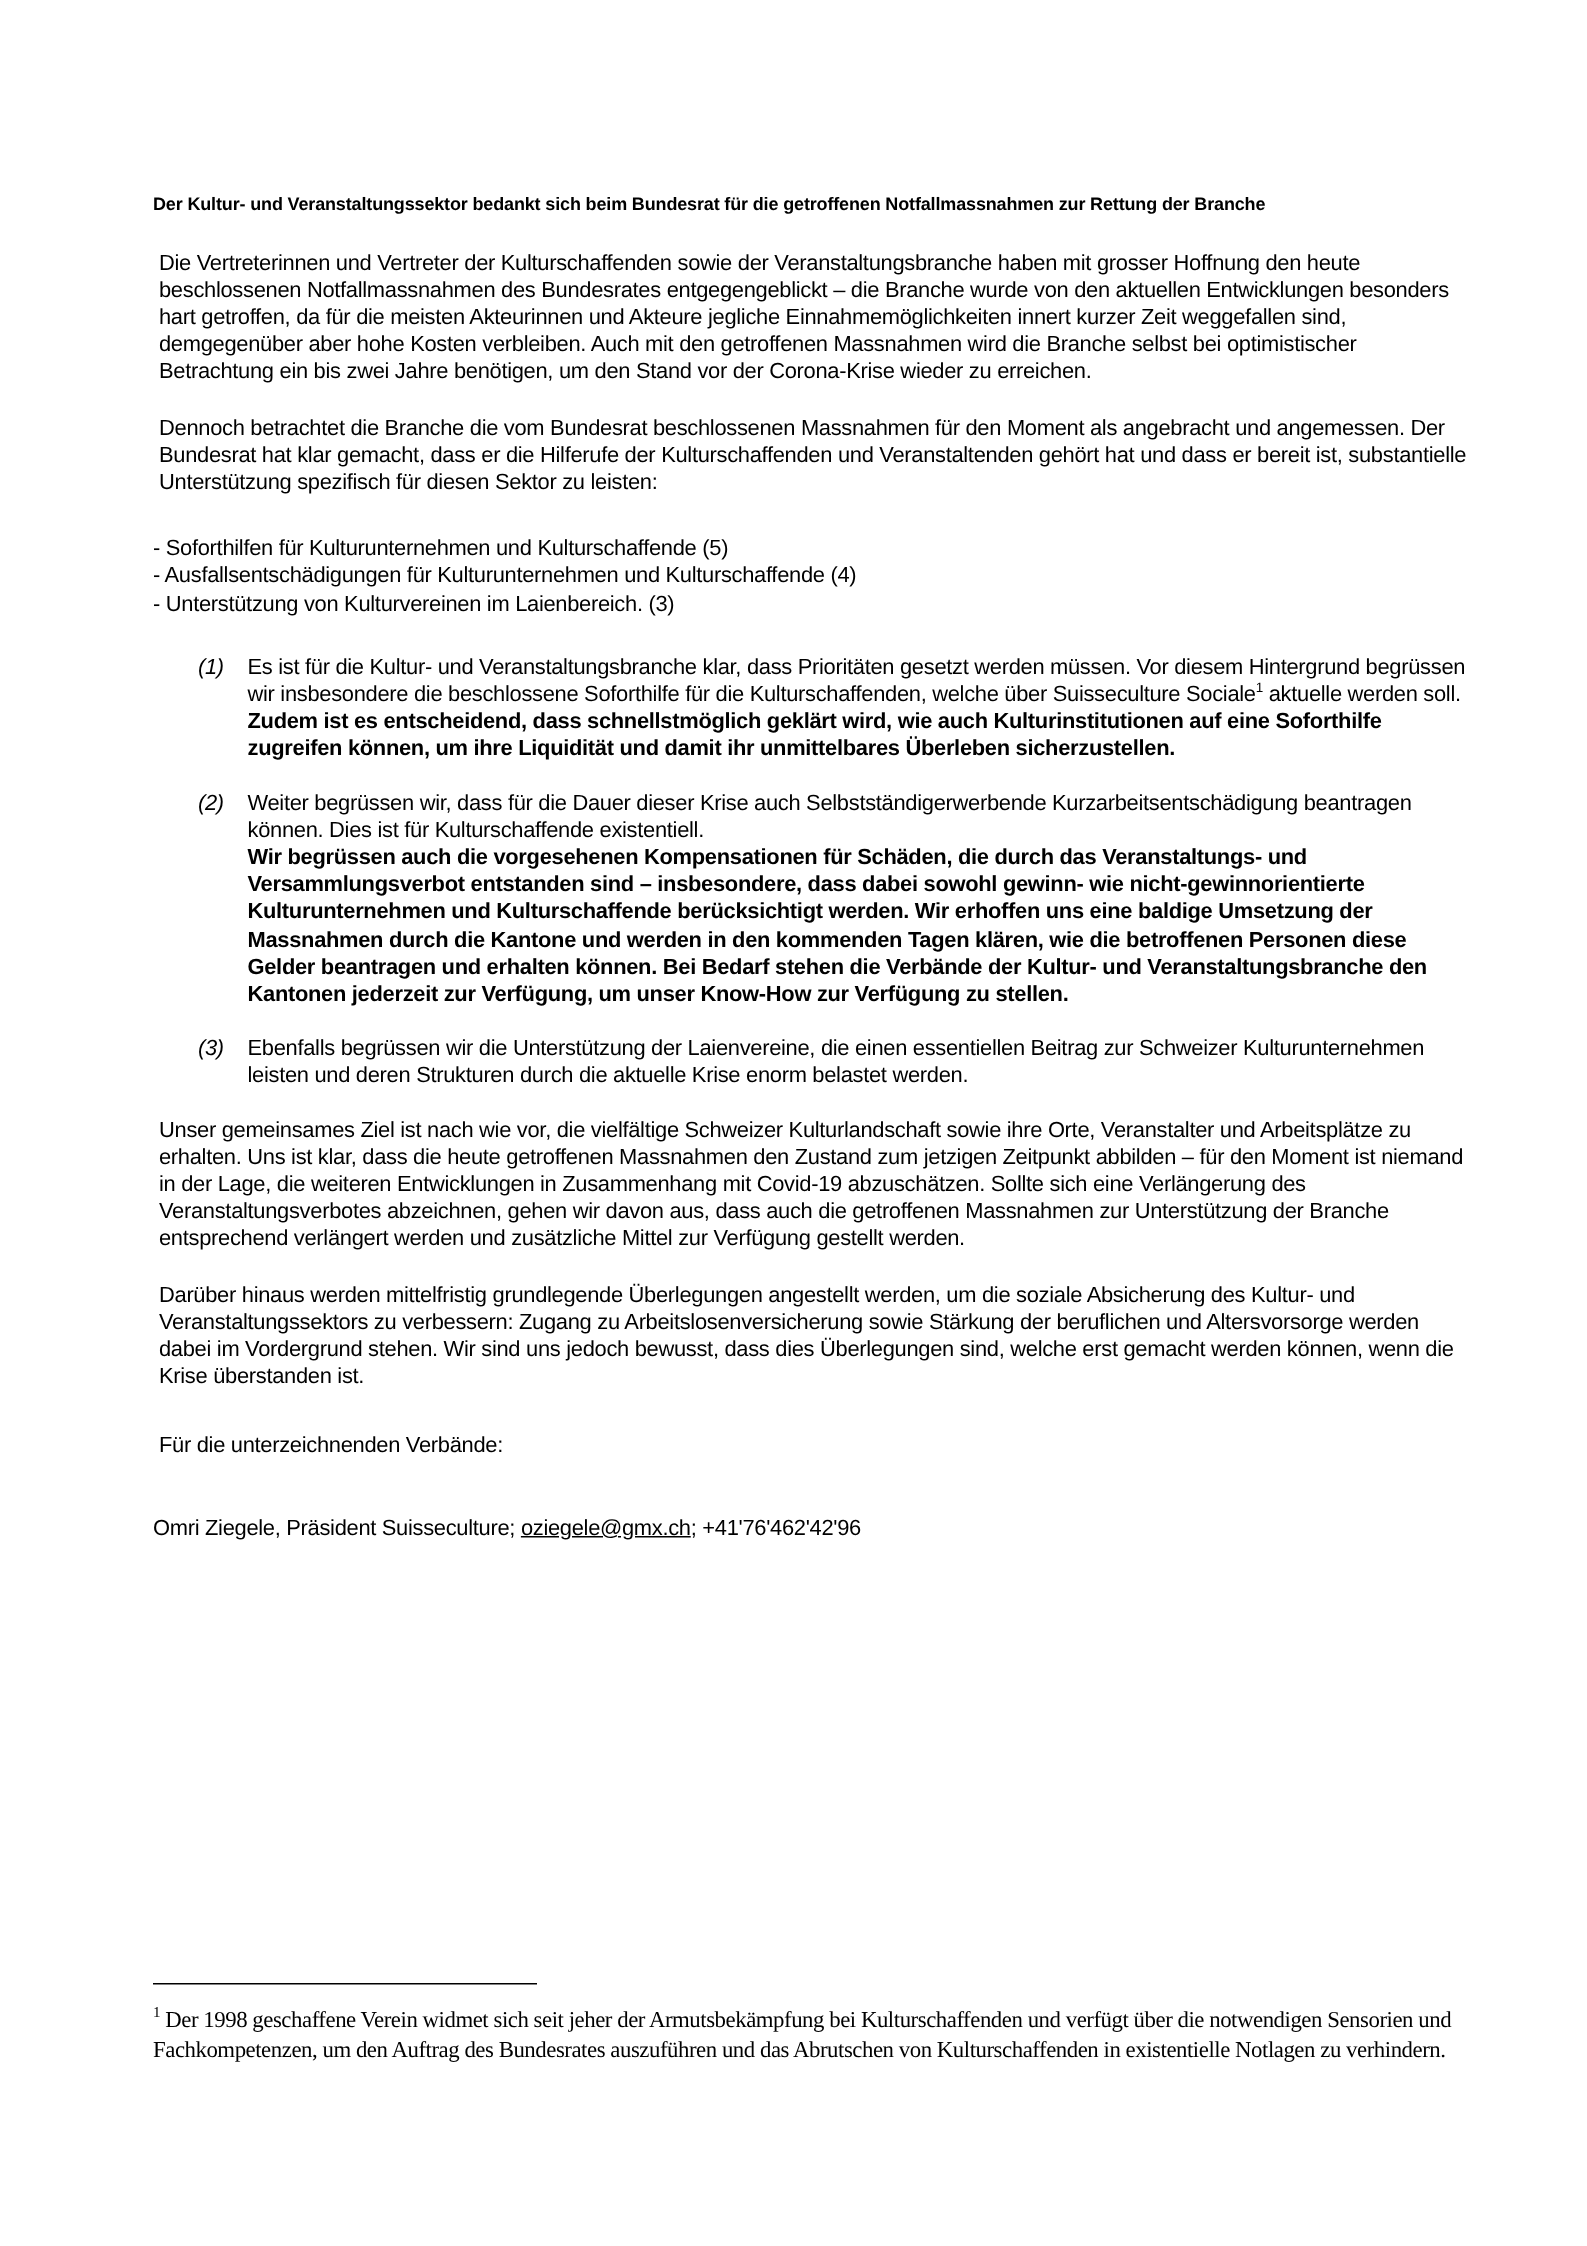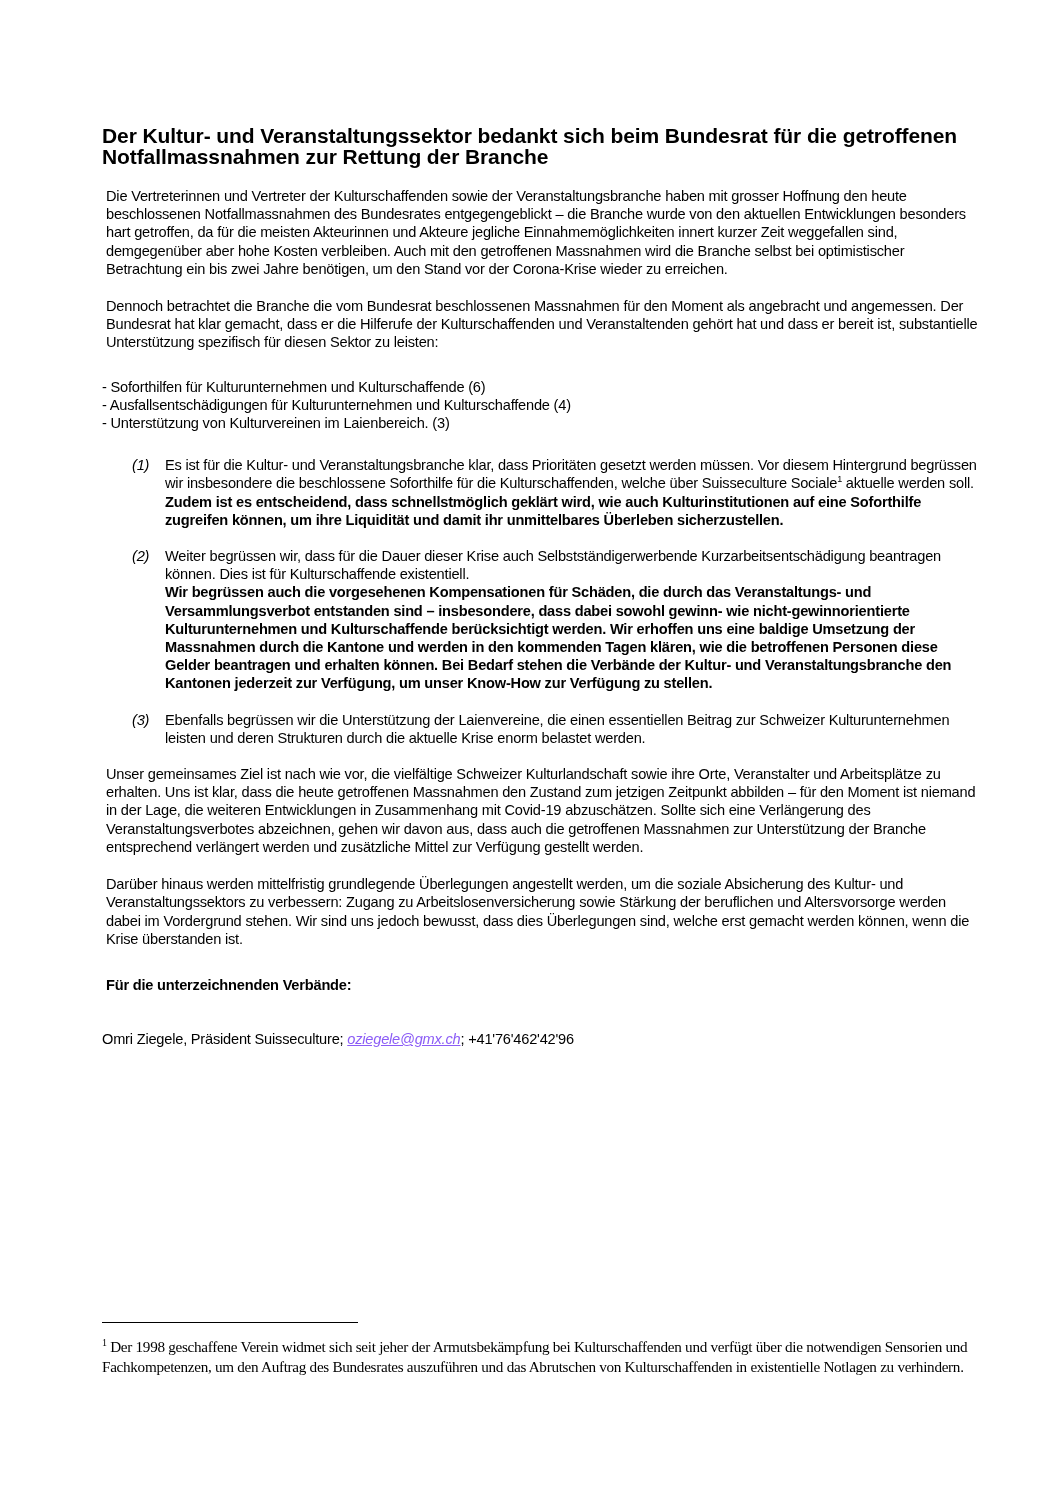--- a/index.html
+++ b/index.html
@@ -1,44 +1,44 @@
 <!DOCTYPE html>
 <html><head>
 <meta charset="utf-8">
 <style>
   html, body { margin: 0; padding: 0; background: #ffffff; }
   body { width: 1058px; height: 1497px; position: relative; overflow: hidden; color: #000; }
   .page { position: absolute; left: 102px; top: 126px; width: 880px; font-family: "Liberation Sans", sans-serif; font-size: 14.6px; line-height: 18.2px; letter-spacing: -0.2px; }
-  h1 { font-size: 21px; font-weight: bold; line-height: 20.5px; margin: 0 0 20px 0; letter-spacing: -0.1px; }
+  h1 { font-size: 12px; font-weight: bold; line-height: 20.5px; margin: 0 0 20px 0; letter-spacing: -0.1px; }
   p { margin: 0 0 19px 4px; }
   .bullets { margin: 0 0 24px 0; padding: 0; list-style: none; }
   .bullets li { margin: 0; }
   .numbered { margin: 0 0 18px 0; padding: 0; list-style: none; }
   .numbered li { position: relative; padding-left: 63px; margin-bottom: 18px; }
   .numbered .num { position: absolute; left: 30px; top: 0; font-style: italic; }
   .numbered .sub { display: block; font-weight: bold; }
   sup { font-size: 9px; line-height: 0; vertical-align: super; }
-  a { color: #8b5cf6; text-decoration: underline; font-style: italic; }
-  .signature-intro { margin-top: 28px; margin-bottom: 36px; font-weight: bold; }
+  a { color: #000000; text-decoration: underline; }
+  .signature-intro { margin-top: 28px; margin-bottom: 36px; }
   .sig { margin: 0; }
   .footnote-rule { position: absolute; left: 102px; top: 1322px; width: 256px; border-top: 1px solid #000; }
   .footnote { position: absolute; left: 102px; top: 1337px; width: 880px; font-family: "Liberation Serif", serif; font-size: 15.2px; line-height: 19.5px; letter-spacing: -0.3px; }
   .footnote sup { font-size: 10px; }
 </style>
 </head>
 <body>
 
 <div class="page">
   <h1>Der Kultur- und Veranstaltungssektor bedankt sich beim Bundesrat für die getroffenen Notfallmassnahmen zur Rettung der Branche</h1>
 
   <p>Die Vertreterinnen und Vertreter der Kulturschaffenden sowie der Veranstaltungsbranche haben mit grosser Hoffnung den heute beschlossenen Notfallmassnahmen des Bundesrates entgegengeblickt – die Branche wurde von den aktuellen Entwicklungen besonders hart getroffen, da für die meisten Akteurinnen und Akteure jegliche Einnahmemöglichkeiten innert kurzer Zeit weggefallen sind, demgegenüber aber hohe Kosten verbleiben. Auch mit den getroffenen Massnahmen wird die Branche selbst bei optimistischer Betrachtung ein bis zwei Jahre benötigen, um den Stand vor der Corona-Krise wieder zu erreichen.</p>
   <p style="margin-bottom:26px;">Dennoch betrachtet die Branche die vom Bundesrat beschlossenen Massnahmen für den Moment als angebracht und angemessen. Der Bundesrat hat klar gemacht, dass er die Hilferufe der Kulturschaffenden und Veranstaltenden gehört hat und dass er bereit ist, substantielle Unterstützung spezifisch für diesen Sektor zu leisten:</p>
 
   <ul class="bullets">
-    <li>- Soforthilfen für Kulturunternehmen und Kulturschaffende (6)</li>
+    <li>- Soforthilfen für Kulturunternehmen und Kulturschaffende (5)</li>
     <li>- Ausfallsentschädigungen für Kulturunternehmen und Kulturschaffende (4)</li>
     <li>- Unterstützung von Kulturvereinen im Laienbereich. (3)</li>
   </ul>
 
   <ol class="numbered">
     <li>
       <span class="num">(1)</span>
       <span>Es ist für die Kultur- und Veranstaltungsbranche klar, dass Prioritäten gesetzt werden müssen. Vor diesem Hintergrund begrüssen wir insbesondere die beschlossene Soforthilfe für die Kulturschaffenden, welche über Suisseculture Sociale</span><sup>1</sup><span> aktuelle werden soll.</span>
       <span class="sub">Zudem ist es entscheidend, dass schnellstmöglich geklärt wird, wie auch Kulturinstitutionen auf eine Soforthilfe zugreifen können, um ihre Liquidität und damit ihr unmittelbares Überleben sicherzustellen.</span>
     </li>

